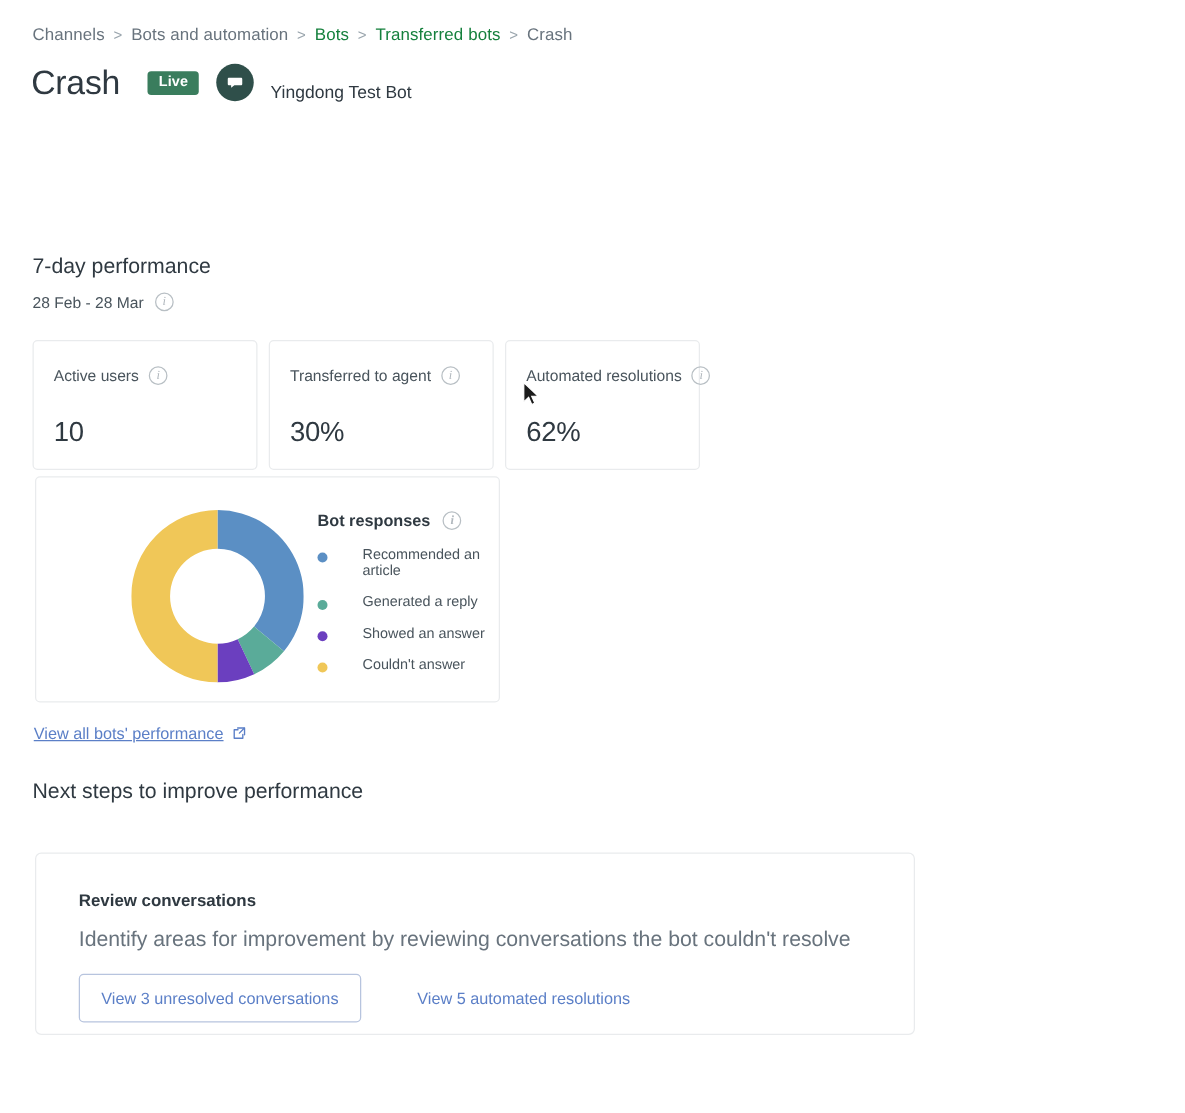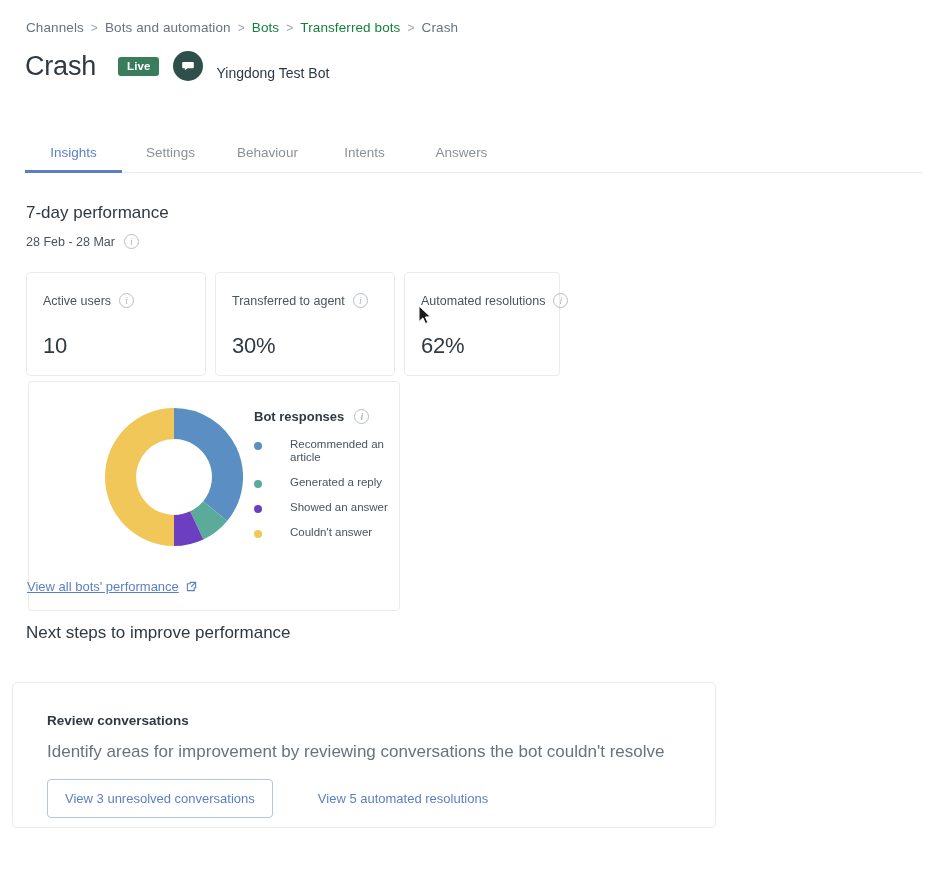--- a/index.html
+++ b/index.html
@@ -156,21 +156,21 @@
     font-size: 22px;
     color: #2f3941;
     letter-spacing: -.2px;
   }
 
   
   .donut-card {
     position: absolute;
     left: 28px; top: 381px;
     width: 372px;
-    height: 230px;
+    height: 181px;
     border: 1px solid #e9ebed;
     border-radius: 4px;
     background: #ffffff;
   }
   .donut-wrap {
     position: absolute;
     left: 76px; top: 26px;
     width: 138px; height: 138px;
   }
   .legend {
@@ -212,21 +212,21 @@
     left: 27px; top: 579px;
     display: flex; align-items: center;
     font-size: 13px;
     color: #5b7fc7;
   }
   .ext-icon { margin-left: 7px; display: inline-flex; }
 
   
   .next-card {
     position: absolute;
-    left: 12px; top: 682px;
+    left: 28px; top: 682px;
     width: 704px;
     height: 146px;
     border: 1px solid #e9ebed;
     border-radius: 5px;
     background: #ffffff;
     padding: 30px 34px;
   }
   .next-card-title {
     font-size: 13.5px;
     font-weight: 700;
@@ -293,27 +293,20 @@
     <div class="bot-chip">
       <span class="bot-avatar">
         <svg width="16" height="16" viewBox="0 0 16 16">
           <path d="M3.2 4.1h9.6c.55 0 1 .45 1 1v4.1c0 .55-.45 1-1 1H7.5l-2.6 2v-2H3.2c-.55 0-1-.45-1-1V5.1c0-.55.45-1 1-1z" fill="#ffffff"></path>
         </svg>
       </span>
       <span class="bot-name">Yingdong Test Bot</span>
     </div>
   </div>
 
-  <div class="tabs">
-    <div class="tab active">Insights</div>
-    <div class="tab">Settings</div>
-    <div class="tab">Behaviour</div>
-    <div class="tab">Intents</div>
-    <div class="tab">Answers</div>
-  </div>
 
   <h2 class="section-title" id="perf-title">7-day performance</h2>
 
   <div class="date-range">
     <span>28 Feb - 28 Mar</span>
     <span class="info-icon">i</span>
   </div>
 
   <div class="metrics">
     <div class="metric-card">

